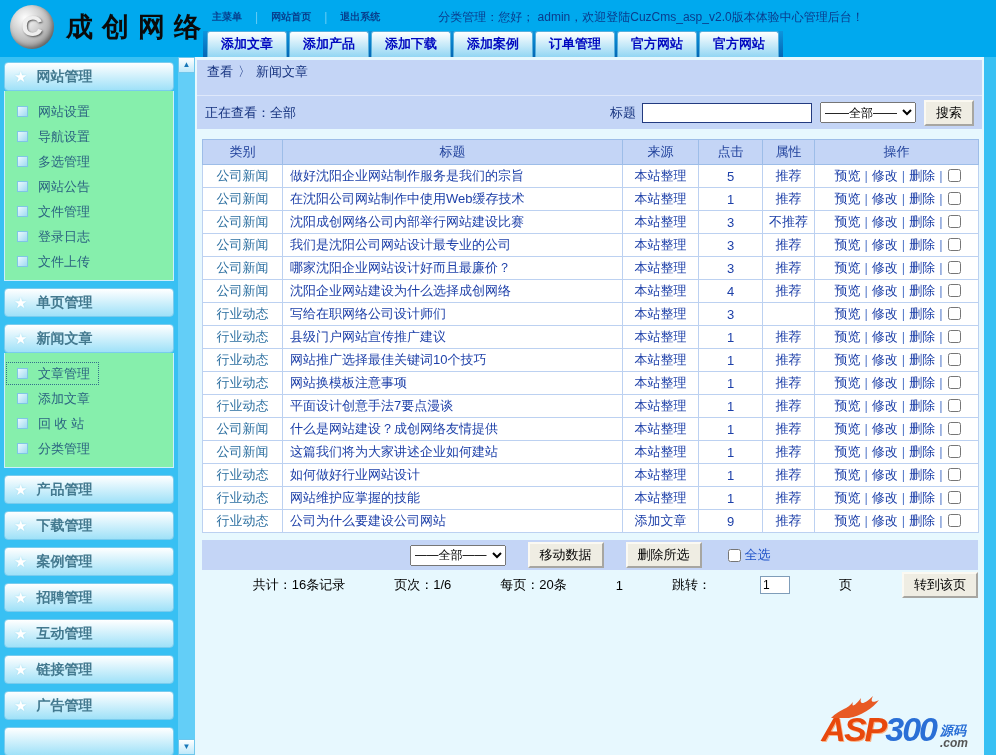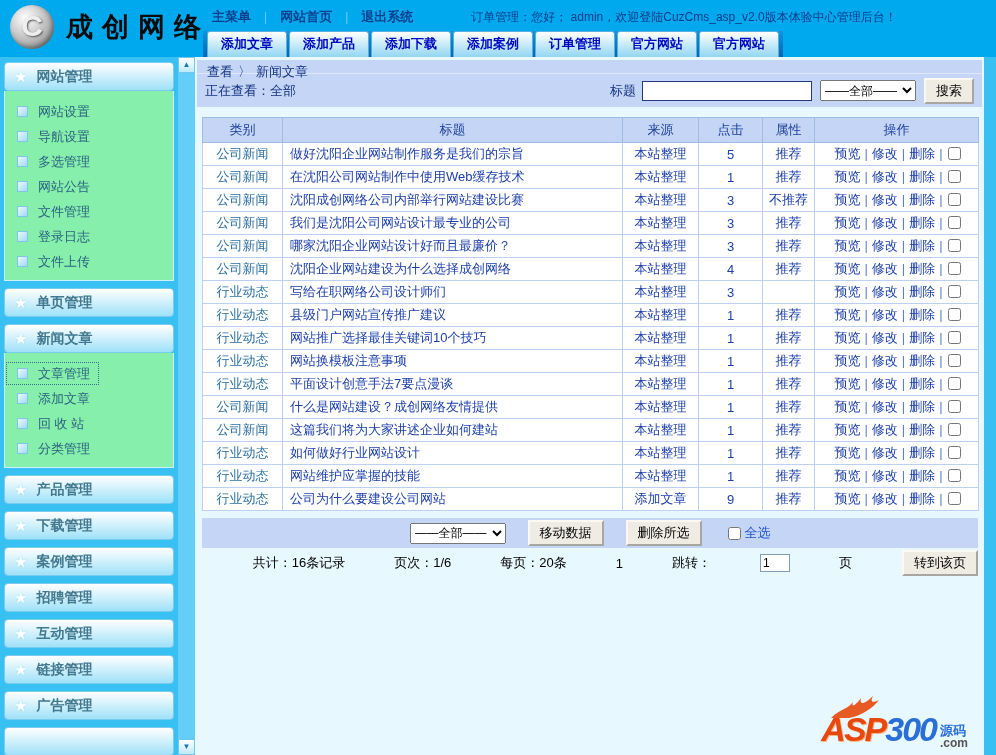--- a/index.html
+++ b/index.html
@@ -14,21 +14,21 @@
   .header { position:absolute; left:0; top:0; width:996px; height:57px; background:#00A9EE; }
   .logo { position:absolute; left:10px; top:5px; display:flex; align-items:center; }
   .logo-icon {
     width:44px; height:44px; border-radius:50%;
     background:radial-gradient(circle at 35% 30%, #ffffff, #b9b9b9 55%, #6e6e6e);
     color:#efefef; font-weight:bold; font-size:30px; line-height:42px; text-align:center;
     text-shadow:1px 1px 2px #555; box-shadow:inset -2px -2px 4px rgba(0,0,0,.35);
   }
   .logo-text { margin-left:12px; font-size:27px; font-weight:bold; color:#0a0a0a; letter-spacing:9px; }
   .top-menu { position:absolute; left:212px; top:8px; height:18px; display:flex; align-items:center; white-space:nowrap; }
-  .menu-item { color:#07418F; font-weight:bold; font-size:13px; cursor:pointer; }
+  .menu-item { color:#07418F; font-weight:bold; font-size:10px; cursor:pointer; }
   .menu-sep { color:#66CDF6; margin:0 13px; }
   .announcement { color:#0A3C8C; font-size:12px; margin-left:58px; }
   .tabs { position:absolute; left:203px; top:31px; display:inline-flex; align-items:flex-end;
           background:linear-gradient(#0C95DD,#0566B4); padding:2px 3px 0 3px; height:26px; }
   .tab { margin:0 1px; padding:3px 13px 4px; background:linear-gradient(#FFFFFF,#93D6F3);
          border:1px solid #56AFDC; border-bottom:none; border-radius:3px 3px 0 0;
          color:#0009C0; font-weight:bold; font-size:13px; cursor:pointer; white-space:nowrap; }
   
   .sidebar { position:absolute; left:0; top:57px; width:178px; height:698px;
              background:#38C0F3; padding:5px 4px; overflow:hidden; }
@@ -46,21 +46,21 @@
   .sitem.active { outline:1px dotted #34708C; outline-offset:-2px; width:fit-content; padding-right:10px; }
   
   .mid-scroll { position:absolute; left:178px; top:57px; width:17px; height:698px; background:#63CEF7; }
   .sb-btn { position:absolute; left:0; width:17px; height:16px; background:linear-gradient(#FFFFFF,#BFE9FA);
             border:1px solid #6FC7EC; color:#1877B8; font-size:8px; line-height:14px; text-align:center; cursor:pointer; }
   .sb-up { top:0; } .sb-down { bottom:0; }
   .right-strip { position:absolute; left:984px; top:57px; width:12px; height:698px; background:#38C0F3; }
   
   .main { position:absolute; left:195px; top:57px; width:789px; height:698px; background:#E7F8FE; overflow:hidden; }
   .topbar { margin:3px 2px 0 2px; background:#C4D5F6; }
-  .bc-row { height:14px; line-height:23px; padding-left:10px; color:#16337F; font-size:13px;
+  .bc-row { height:36px; line-height:23px; padding-left:10px; color:#16337F; font-size:13px;
             border-bottom:1px solid #DFE8FA; }
   .bc-sep { margin:0 5px; }
   .filter-row { height:33px; display:flex; align-items:center; padding:0 8px; color:#16337F; font-size:13px; }
   .spacer { flex:1; }
   .title-input { width:170px; height:20px; border:1px solid #233B80; font-size:12px; padding:0 3px; background:#fff; }
   .fsel { width:96px; height:21px; font-size:12px; margin-left:8px; }
   .btn { background:#EFEDE3; border:2px outset #FBF9F2; font-size:13px; padding:2px 10px;
          color:#000; cursor:pointer; font-family:inherit; }
   .filter-row .btn { margin-left:8px; }
   .filter-row label { margin-right:6px; margin-left:8px; }
@@ -87,41 +87,41 @@
   .page-row { width:776px; margin-left:7px; height:30px; display:flex; align-items:center;
               justify-content:flex-end; color:#000; font-size:13px;gap:40px; }
   .page-row > * { margin-left:9px; }
   .jump-input { width:30px; height:18px; border:1px solid #7F9DB9; font-size:12px; padding:0 2px; }
   .goto-btn { margin-left:10px; }
   
   .watermark { position:absolute; right:16px; bottom:6px; display:flex; align-items:flex-end; }
   .wm-asp { font-size:34px; font-weight:bold; font-style:italic; color:#E8480C; letter-spacing:-2px;
             text-shadow:1px 1px 0 #f9b48a; }
   .wm-num { font-size:34px; font-weight:bold; font-style:italic; color:#2A6FD6; letter-spacing:-2px; }
-  .wm-stack { display:flex; flex-direction:column; margin-left:4px; line-height:1; }
+  .wm-stack { display:flex; flex-direction:column; margin-left:4px; line-height:1;font-style:italic; }
   .wm-cn { color:#2A6FD6; font-size:13px; font-weight:bold; }
   .wm-dot { color:#555; font-size:12px; font-weight:bold; }
   .flame { position:absolute; left:6px; top:-16px; }
 </style>
 </head>
 <body>
 
 <div class="header">
   <div class="logo">
     <div class="logo-icon">C</div>
     <div class="logo-text">成创网络</div>
   </div>
   <div class="top-menu">
 
   <span class="menu-item">主菜单</span>
       <span class="menu-sep">|</span>
       <span class="menu-item">网站首页</span>
       <span class="menu-sep">|</span>
       <span class="menu-item">退出系统</span>
-      <span class="announcement">订单管理：您好； admin，欢迎登陆CuzCms_asp_v2.0版本体验中心管理后台！</span>
+      <span class="announcement">分类管理：您好； admin，欢迎登陆CuzCms_asp_v2.0版本体验中心管理后台！</span>
     </div>
   <div class="tabs">
 
   <span class="tab">添加文章</span>
       <span class="tab">添加产品</span>
       <span class="tab">添加下载</span>
       <span class="tab">添加案例</span>
       <span class="tab">订单管理</span>
       <span class="tab">官方网站</span>
       <span class="tab">官方网站</span>

